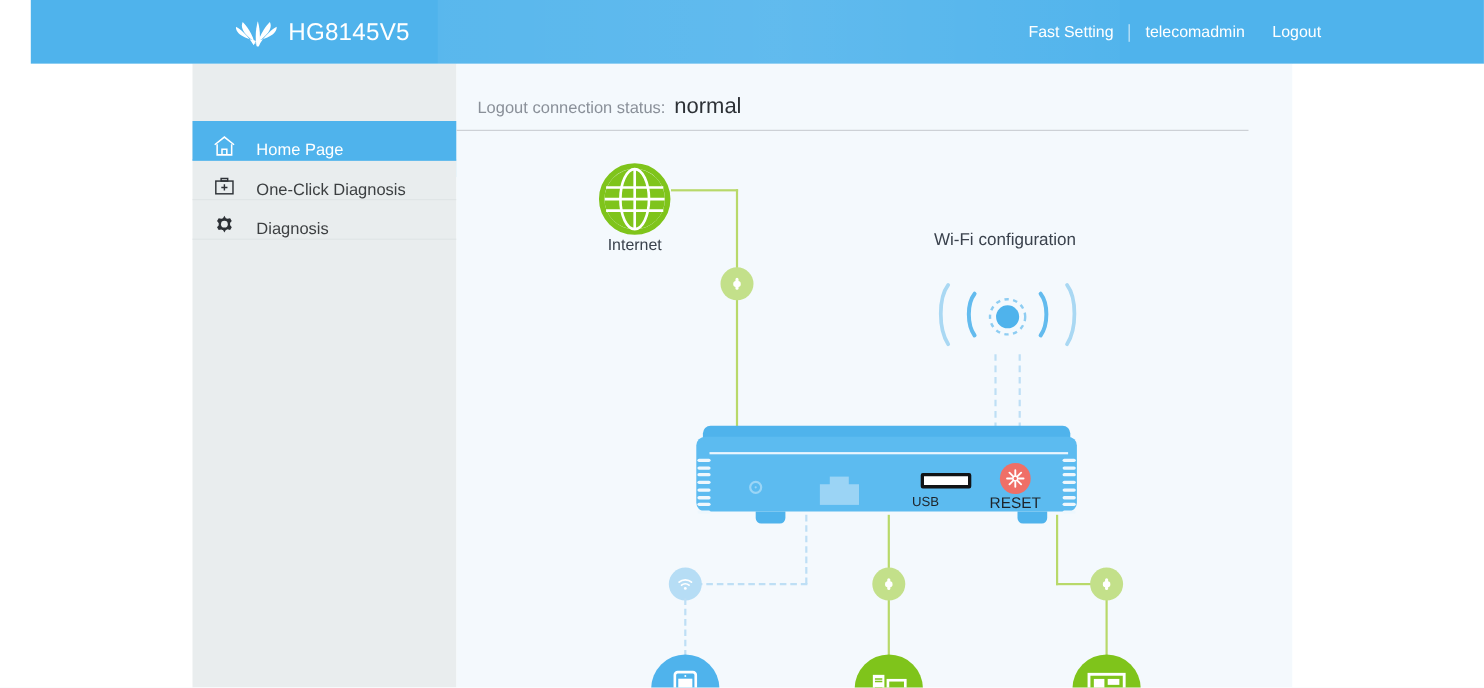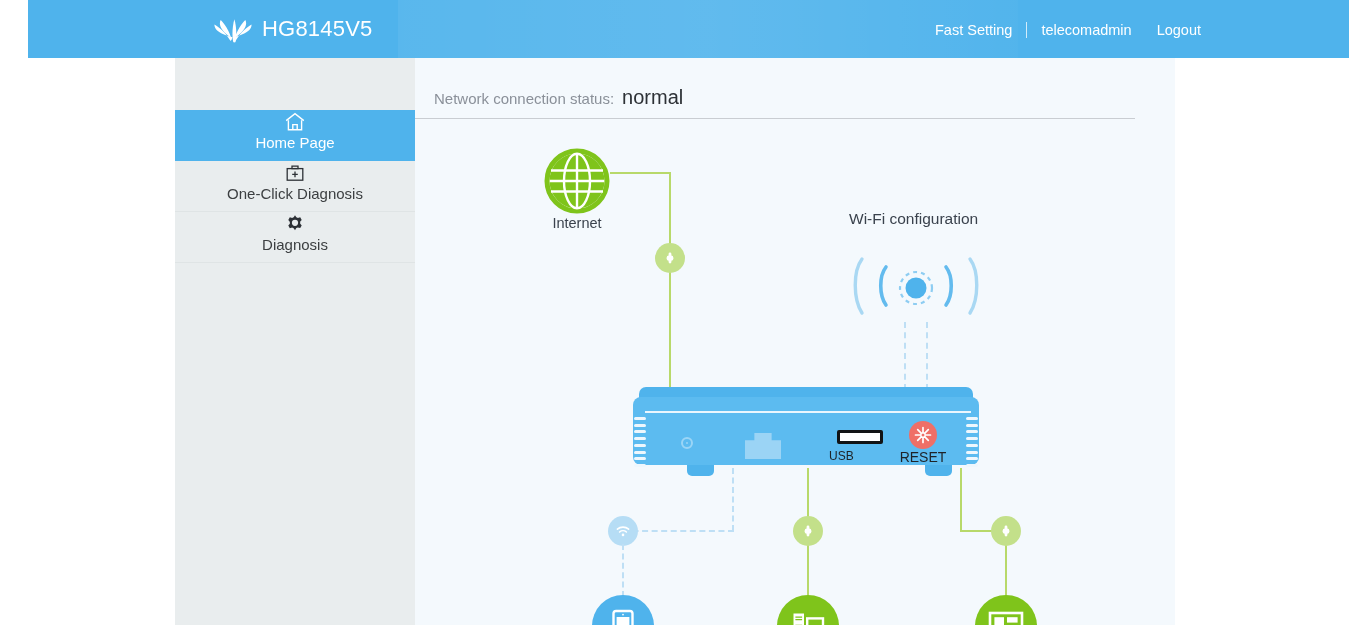--- a/index.html
+++ b/index.html
@@ -30,22 +30,22 @@
   .topnav a{color:#ffffff;text-decoration:none;white-space:nowrap;}
   .topnav .sep{display:inline-block;width:1px;height:16px;background:rgba(255,255,255,.75);margin:0 14px;}
   .topnav .gap{display:inline-block;width:25px;}
 
   
   .leftpad{position:absolute;left:0;top:58px;width:175px;height:567px;background:#ffffff;}
   .sidebar{position:absolute;left:175px;top:58px;width:240px;height:567px;background:#e9edee;}
   .sidebar .topspace{height:52px;}
   .menu{position:relative;}
   .menu-item{
-    position:relative;height:51px;display:flex;align-items:center;
-    border-bottom:1px solid #dfe4e5;box-sizing:border-box;cursor:pointer;flex-direction:column;
+    position:relative;height:36px;display:flex;align-items:flex-end;
+    border-bottom:1px solid #dfe4e5;box-sizing:border-box;cursor:pointer;
   }
   .menu-item .ico{width:58px;display:flex;align-items:center;justify-content:center;}
   .menu-item .lbl{font-size:15px;color:#3c3f41;}
   .menu-item.active{
     background:#4fb3ec;border-bottom:1px solid #4fb3ec;width:240px;
   }
   .menu-item.active .lbl{color:#ffffff;}
   
   .ribbon{
     position:absolute;left:240px;top:0;width:18px;height:51px;
@@ -203,21 +203,21 @@
         </span>
         <span class="lbl">Diagnosis</span>
       </div>
 
     </div>
   </div>
 
   <div class="content">
 
     <div class="status">
-      <span class="k">Network connection status:</span>
+      <span class="k">Logout connection status:</span>
       <span class="v">normal</span>
     </div>
     <div class="hr"></div>
 
     <div class="topo">
 
       <div class="globe">
         <svg width="66" height="66" viewBox="0 0 66 66">
           <circle cx="33" cy="33" r="30" fill="none" stroke="#7fc41b" stroke-width="5"></circle>
           <circle cx="33" cy="33" r="27.5" fill="#7fc41b"></circle>

